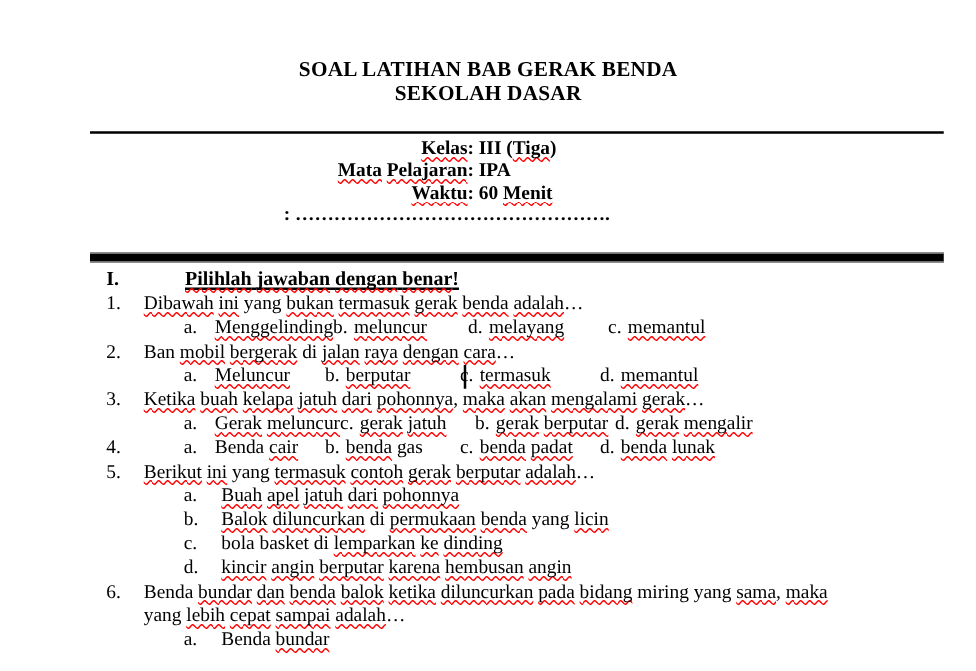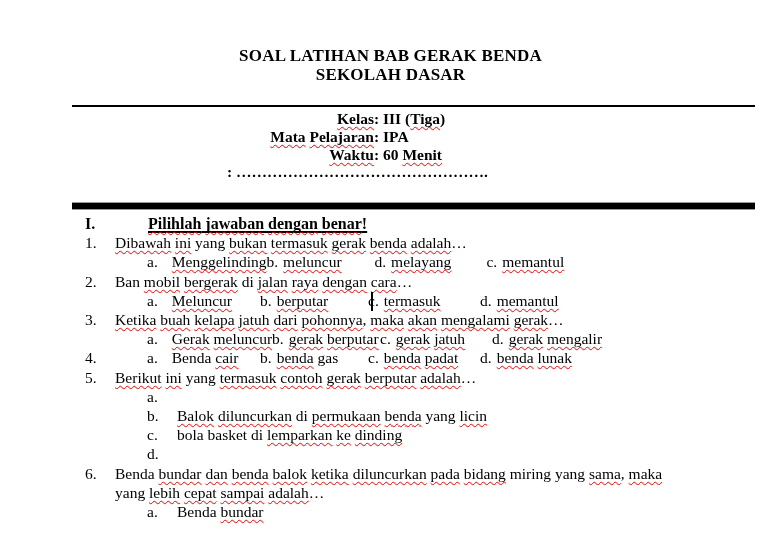--- a/index.html
+++ b/index.html
@@ -107,22 +107,22 @@
         </div>
       </div>
     </div>
 
     <div class="q">
       <span class="q-num">3.</span>
       <div class="q-body">
         <div class="q-text"><span class="sq">Ketika</span> <span class="sq">buah</span> <span class="sq">kelapa</span> <span class="sq">jatuh</span> <span class="sq">dari</span> <span class="sq">pohonnya</span><span>,</span> <span class="sq">maka</span> <span class="sq">akan</span> <span class="sq">mengalami</span> <span class="sq">gerak</span><span>…</span></div>
         <div class="opts-inline">
           <span class="opt"><span class="letter">a.</span><span><span class="sq">Gerak</span> <span class="sq">meluncur</span></span></span>
+          <span class="opt"><span class="letter">c.</span><span><span class="sq">gerak</span> <span class="sq">jatuh</span></span></span>
           <span class="opt"><span class="letter">b.</span><span><span class="sq">gerak</span> <span class="sq">berputar</span></span></span>
-          <span class="opt"><span class="letter">c.</span><span><span class="sq">gerak</span> <span class="sq">jatuh</span></span></span>
           <span class="opt"><span class="letter">d.</span><span><span class="sq">gerak</span> <span class="sq">mengalir</span></span></span>
         </div>
       </div>
     </div>
 
     <div class="q">
       <span class="q-num">4.</span>
       <div class="q-body">
         <div class="opts-inline">
           <span class="opt"><span class="letter">a.</span><span><span>Benda</span> <span class="sq">cair</span></span></span>
@@ -132,31 +132,33 @@
         </div>
       </div>
     </div>
 
     <div class="q">
       <span class="q-num">5.</span>
       <div class="q-body">
         <div class="q-text"><span class="sq">Berikut</span> <span class="sq">ini</span> <span>yang</span> <span class="sq">termasuk</span> <span class="sq">contoh</span> <span class="sq">gerak</span> <span class="sq">berputar</span> <span class="sq">adalah</span><span>…</span></div>
         <div class="opt-stack-row">
             <span class="letter-s">a.</span>
+            <span><span class="sq">Buah</span> <span class="sq">apel</span> <span class="sq">jatuh</span> <span class="sq">dari</span> <span class="sq">pohonnya</span></span>
           </div>
         <div class="opt-stack-row">
             <span class="letter-s">b.</span>
             <span><span class="sq">Balok</span> <span class="sq">diluncurkan</span> <span>di</span> <span class="sq">permukaan</span> <span class="sq">benda</span> <span>yang</span> <span class="sq">licin</span></span>
           </div>
         <div class="opt-stack-row">
             <span class="letter-s">c.</span>
             <span><span>bola</span> <span>basket</span> <span>di</span> <span class="sq">lemparkan</span> <span class="sq">ke</span> <span class="sq">dinding</span></span>
           </div>
         <div class="opt-stack-row">
             <span class="letter-s">d.</span>
+            <span><span class="sq">kincir</span> <span class="sq">angin</span> <span class="sq">berputar</span> <span class="sq">karena</span> <span class="sq">hembusan</span> <span class="sq">angin</span></span>
           </div>
       </div>
     </div>
 
     <div class="q">
       <span class="q-num">6.</span>
       <div class="q-body">
         <div class="q-text"><span>Benda</span> <span class="sq">bundar</span> <span class="sq">dan</span> <span class="sq">benda</span> <span class="sq">balok</span> <span class="sq">ketika</span> <span class="sq">diluncurkan</span> <span class="sq">pada</span> <span class="sq">bidang</span> <span>miring</span> <span>yang</span> <span class="sq">sama</span><span>,</span> <span class="sq">maka</span></div>
         <div class="q-text"><span>yang</span> <span class="sq">lebih</span> <span class="sq">cepat</span> <span class="sq">sampai</span> <span class="sq">adalah</span><span>…</span></div>
         <div class="opt-stack-row">

